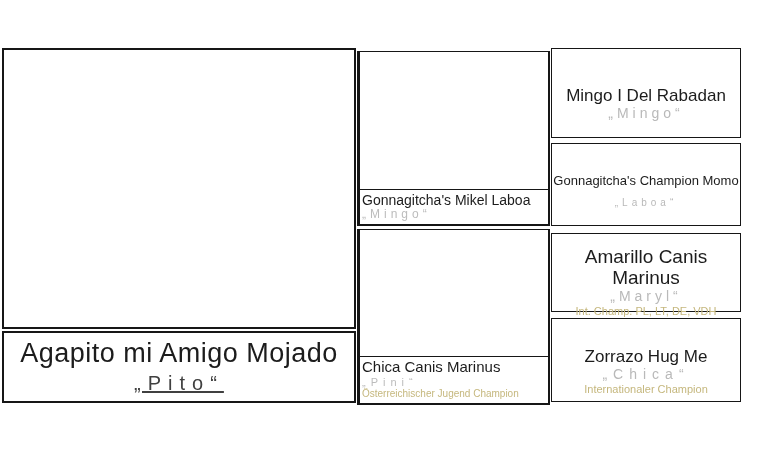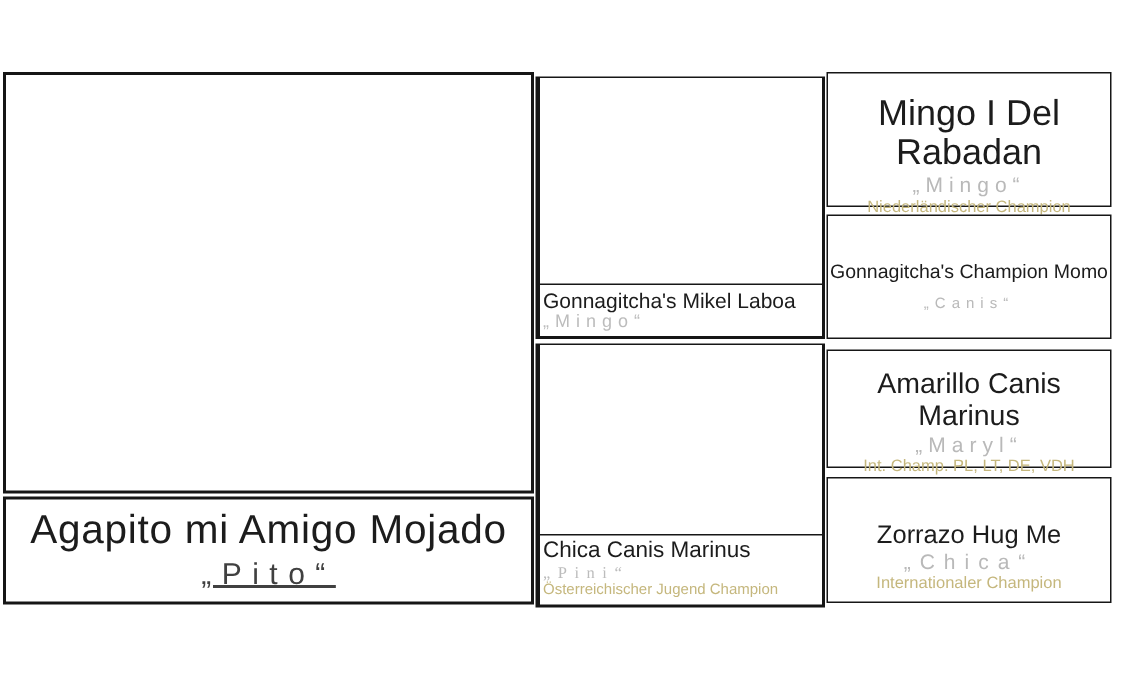--- a/index.html
+++ b/index.html
@@ -39,36 +39,36 @@
   .parent-sire { top: 51px; height: 175px; }
   .parent-dam  { top: 229px; height: 176px; }
   .parent .photo-area { flex: 1 1 auto; }
   .parent .text-area {
     border-top: 1px solid #161616;
     padding: 2px 2px 3px 2px;
   }
   .parent-sire .name { font-size: 14px; color: #1c1c1c; line-height: 1.15; }
   .parent-sire .call { font-size: 12px; color: #bcbcbc; letter-spacing: 4px; line-height: 1.1; }
   .parent-dam .name { font-size: 15px; color: #1c1c1c; line-height: 1.1; }
-  .parent-dam .call { font-size: 11px; color: #bcbcbc; letter-spacing: 5px; line-height: 1.1; font-family: Liberation Serif, serif; }
+  .parent-dam .call { font-size: 11px; color: #bcbcbc; letter-spacing: 5px; line-height: 1.1; }
   .parent-dam .title { font-size: 10px; color: #c5b77d; line-height: 1.2; }
   
   .gp {
     left: 551px; width: 190px;
     display: flex; flex-direction: column; align-items: center; justify-content: center;
     text-align: center;
   }
   .gp1 { top: 48px;  height: 90px; padding-top: 10px; }
   .gp2 { top: 143px; height: 83px; padding-top: 14px; }
   .gp3 { top: 233px; height: 79px; padding-top: 20px; }
   .gp4 { top: 318px; height: 84px; padding-top: 24px; }
   .gp .name { color: #1c1c1c; line-height: 1.1; }
   .gp .call { color: #b9b9b9; line-height: 1.15; }
   .gp .title { color: #c5b77d; font-size: 11px; line-height: 1.25; }
-  .gp1 .name { font-size: 24px; margin-top: 12px; }
+  .gp1 .name { font-size: 17px; margin-top: 12px; }
   .gp1 .call { font-size: 14px; letter-spacing: 4px; }
   .gp2 .name { font-size: 13px; }
   .gp2 .call { font-size: 10px; letter-spacing: 4px; margin-top: 9px; }
   .gp3 .name { font-size: 19px; }
   .gp3 .call { font-size: 14px; letter-spacing: 4px; }
   .gp4 .name { font-size: 17px; }
   .gp4 .call { font-size: 14px; letter-spacing: 6px; }
 </style>
 </head>
 <body>
@@ -95,26 +95,25 @@
     <div class="text-area">
       <div class="name">Chica Canis Marinus</div>
       <div class="call">„Pini“</div>
       <div class="title">Österreichischer Jugend Champion</div>
     </div>
   </div>
 
   <div class="box gp gp1">
     <div class="name">Mingo I Del Rabadan</div>
     <div class="call">„Mingo“</div>
-    <div class="title">Niederländischer Champion</div>
   </div>
 
   <div class="box gp gp2">
     <div class="name">Gonnagitcha's Champion Momo</div>
-    <div class="call">„Canis“</div>
+    <div class="call">„Laboa“</div>
   </div>
 
   <div class="box gp gp3">
     <div class="name">Amarillo Canis Marinus</div>
     <div class="call">„Maryl“</div>
     <div class="title">Int. Champ. PL, LT, DE, VDH</div>
   </div>
 
   <div class="box gp gp4">
     <div class="name">Zorrazo Hug Me</div>

